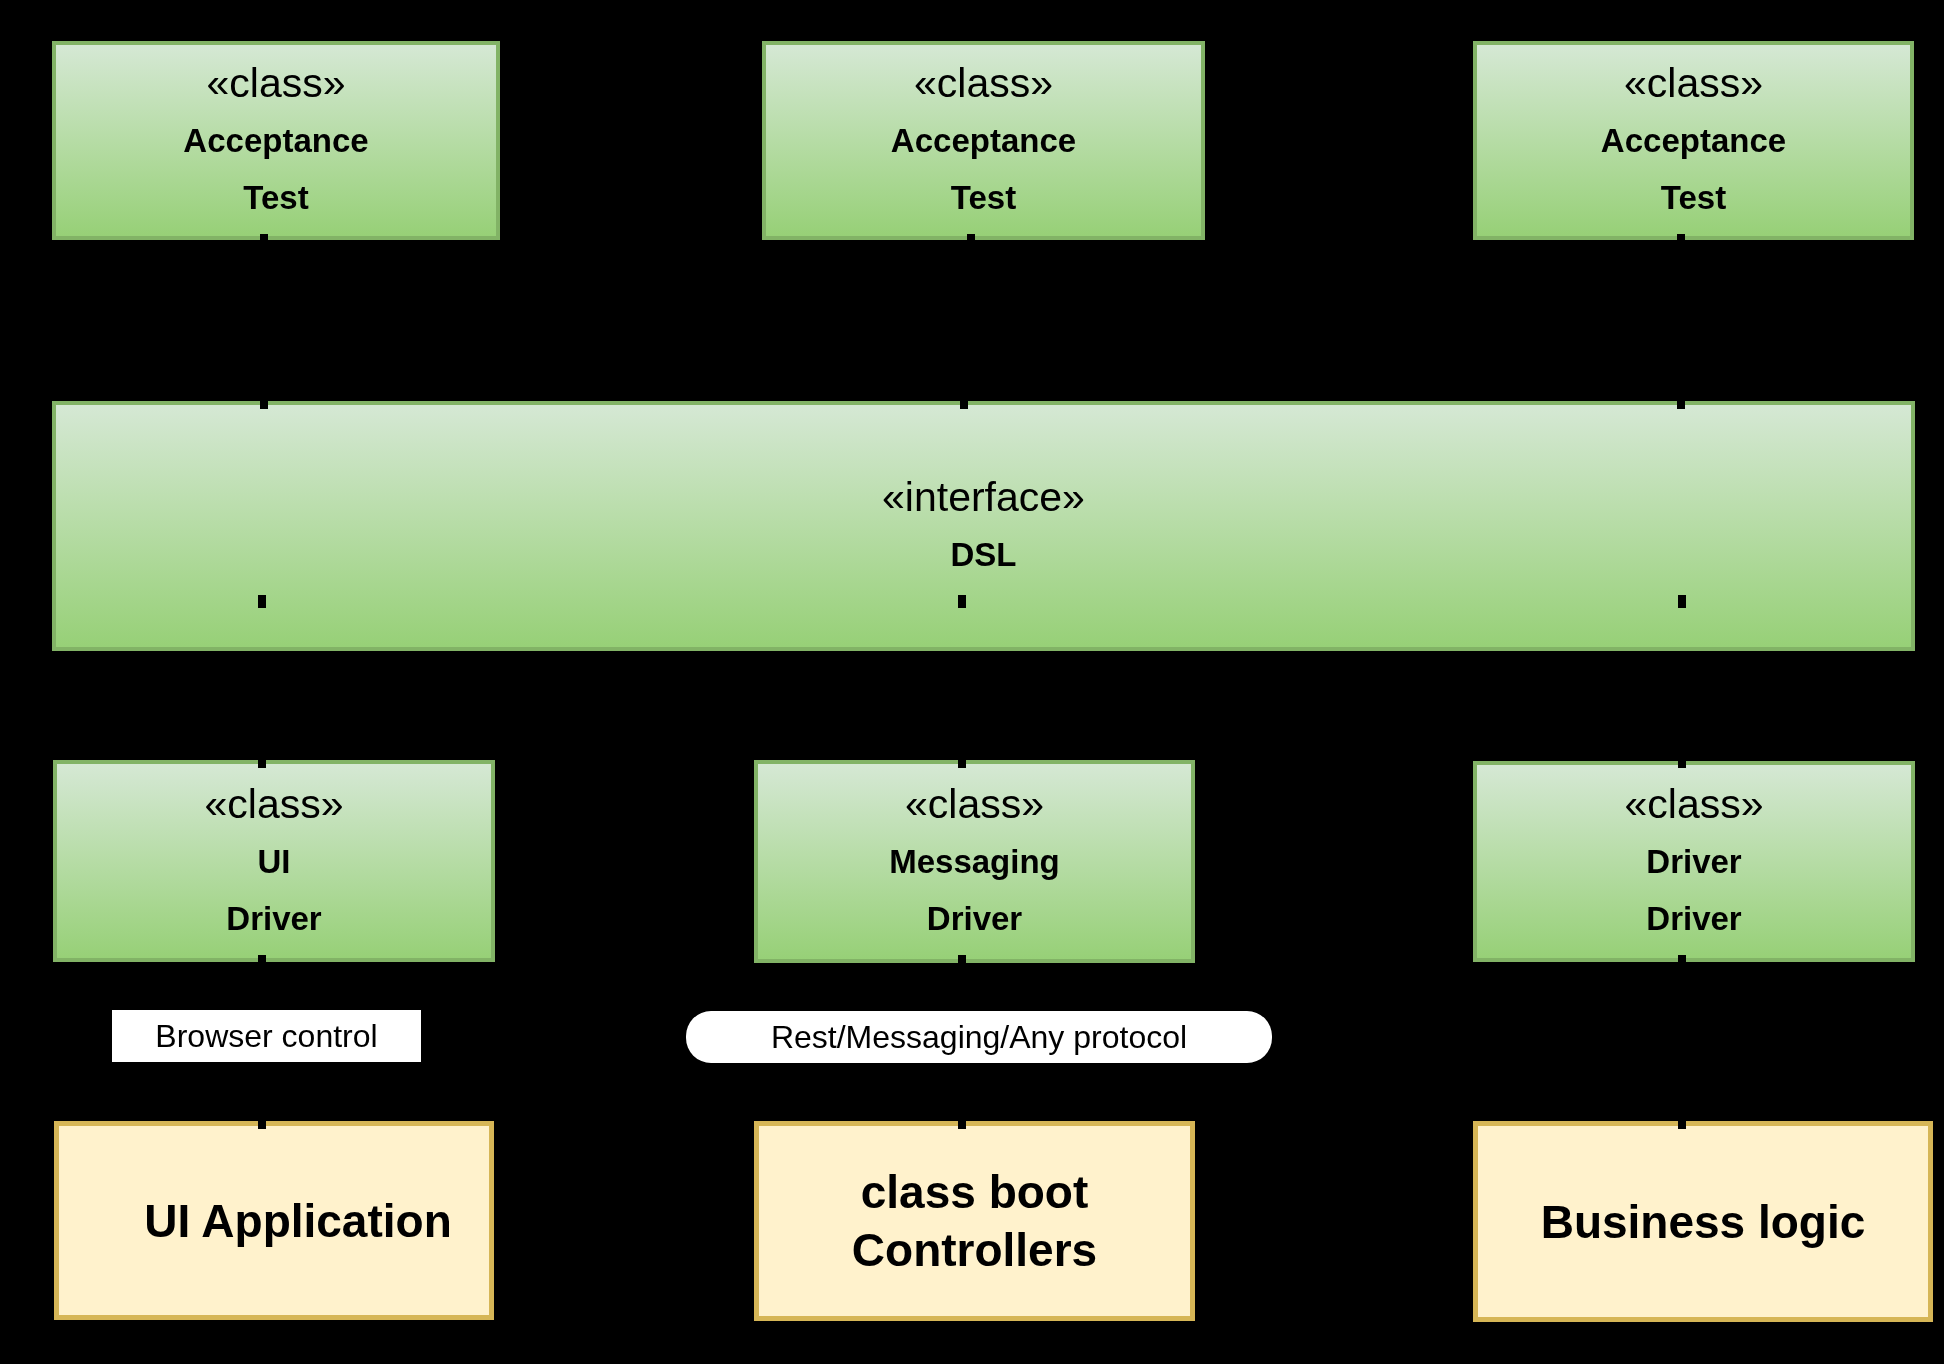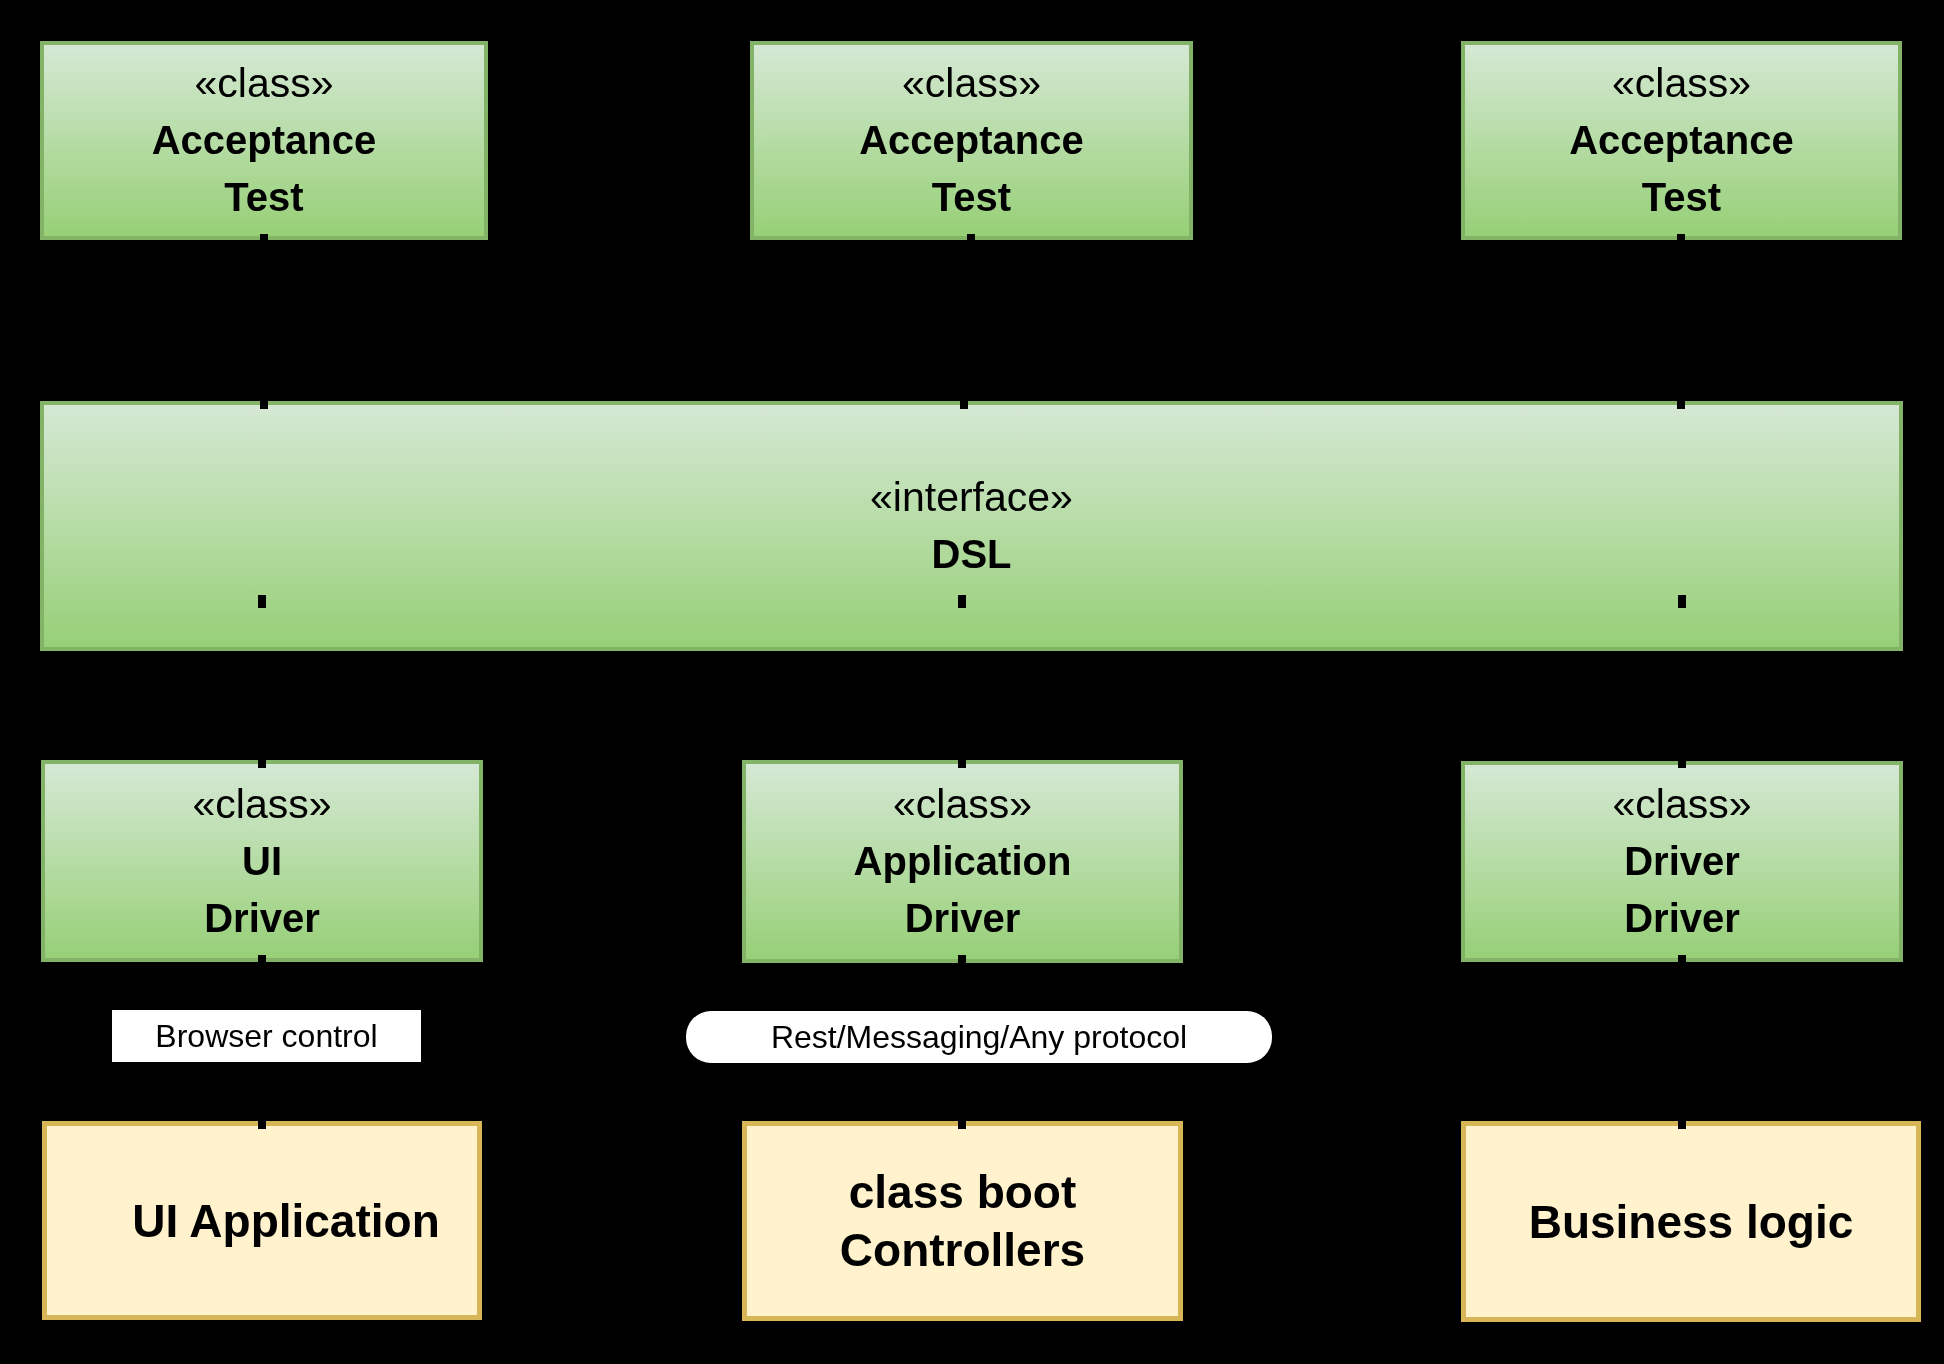--- a/index.html
+++ b/index.html
@@ -13,32 +13,32 @@
     --text:#000000;
   }
   html,body{margin:0;padding:0;background:var(--background);}
   .stage{
     position:relative;width:1944px;height:1364px;background:var(--background);
     font-family:"Liberation Sans","DejaVu Sans",sans-serif;color:var(--text);
     overflow:hidden;
   }
   .box{
     position:absolute;box-sizing:border-box;display:flex;flex-direction:column;
-    align-items:center;justify-content:center;text-align:center;
+    align-items:center;justify-content:center;text-align:center;margin-left:12px;
   }
   .gbox{
     background:linear-gradient(180deg,var(--class-fill-top) 0%,var(--class-fill-bottom) 100%);
     border:4px solid var(--class-border);
   }
   .ybox{
     background:var(--note-fill);
     border:5px solid var(--note-border);
   }
   .stereo{font-size:41px;line-height:57px;font-weight:normal;}
-  .bname{font-size:40px;line-height:57px;font-weight:bold;}
+  .bname{font-size:33px;line-height:57px;font-weight:bold;}
   .yname{font-size:46px;line-height:58px;font-weight:bold;}
   .conn-label{
     position:absolute;box-sizing:border-box;background:var(--label-background);
     display:flex;align-items:center;justify-content:center;
     font-size:32px;line-height:52px;white-space:nowrap;
   }
   .stub{
     position:absolute;width:8px;height:13px;background:#000;
   }
   
@@ -81,21 +81,21 @@
     <div class="bname">DSL</div>
   </div>
 
   <div id="drv1" class="box gbox">
     <div class="stereo">«class»</div>
     <div class="bname">UI</div>
     <div class="bname">Driver</div>
   </div>
   <div id="drv2" class="box gbox">
     <div class="stereo">«class»</div>
-    <div class="bname">Application</div>
+    <div class="bname">Messaging</div>
     <div class="bname">Driver</div>
   </div>
   <div id="drv3" class="box gbox">
     <div class="stereo">«class»</div>
     <div class="bname">Driver</div>
     <div class="bname">Driver</div>
   </div>
 
   <div id="lbl1" class="conn-label">Browser control</div>
   <div id="lbl2" class="conn-label">Rest/Messaging/Any protocol</div>

